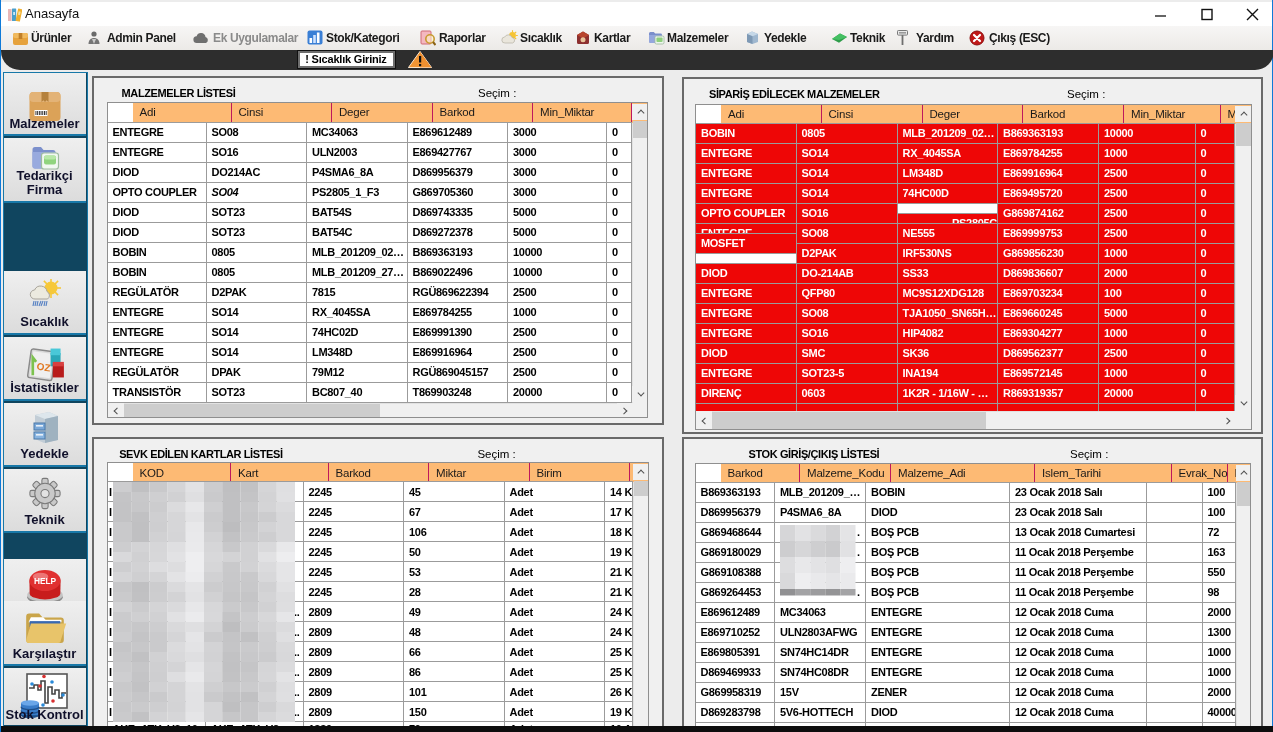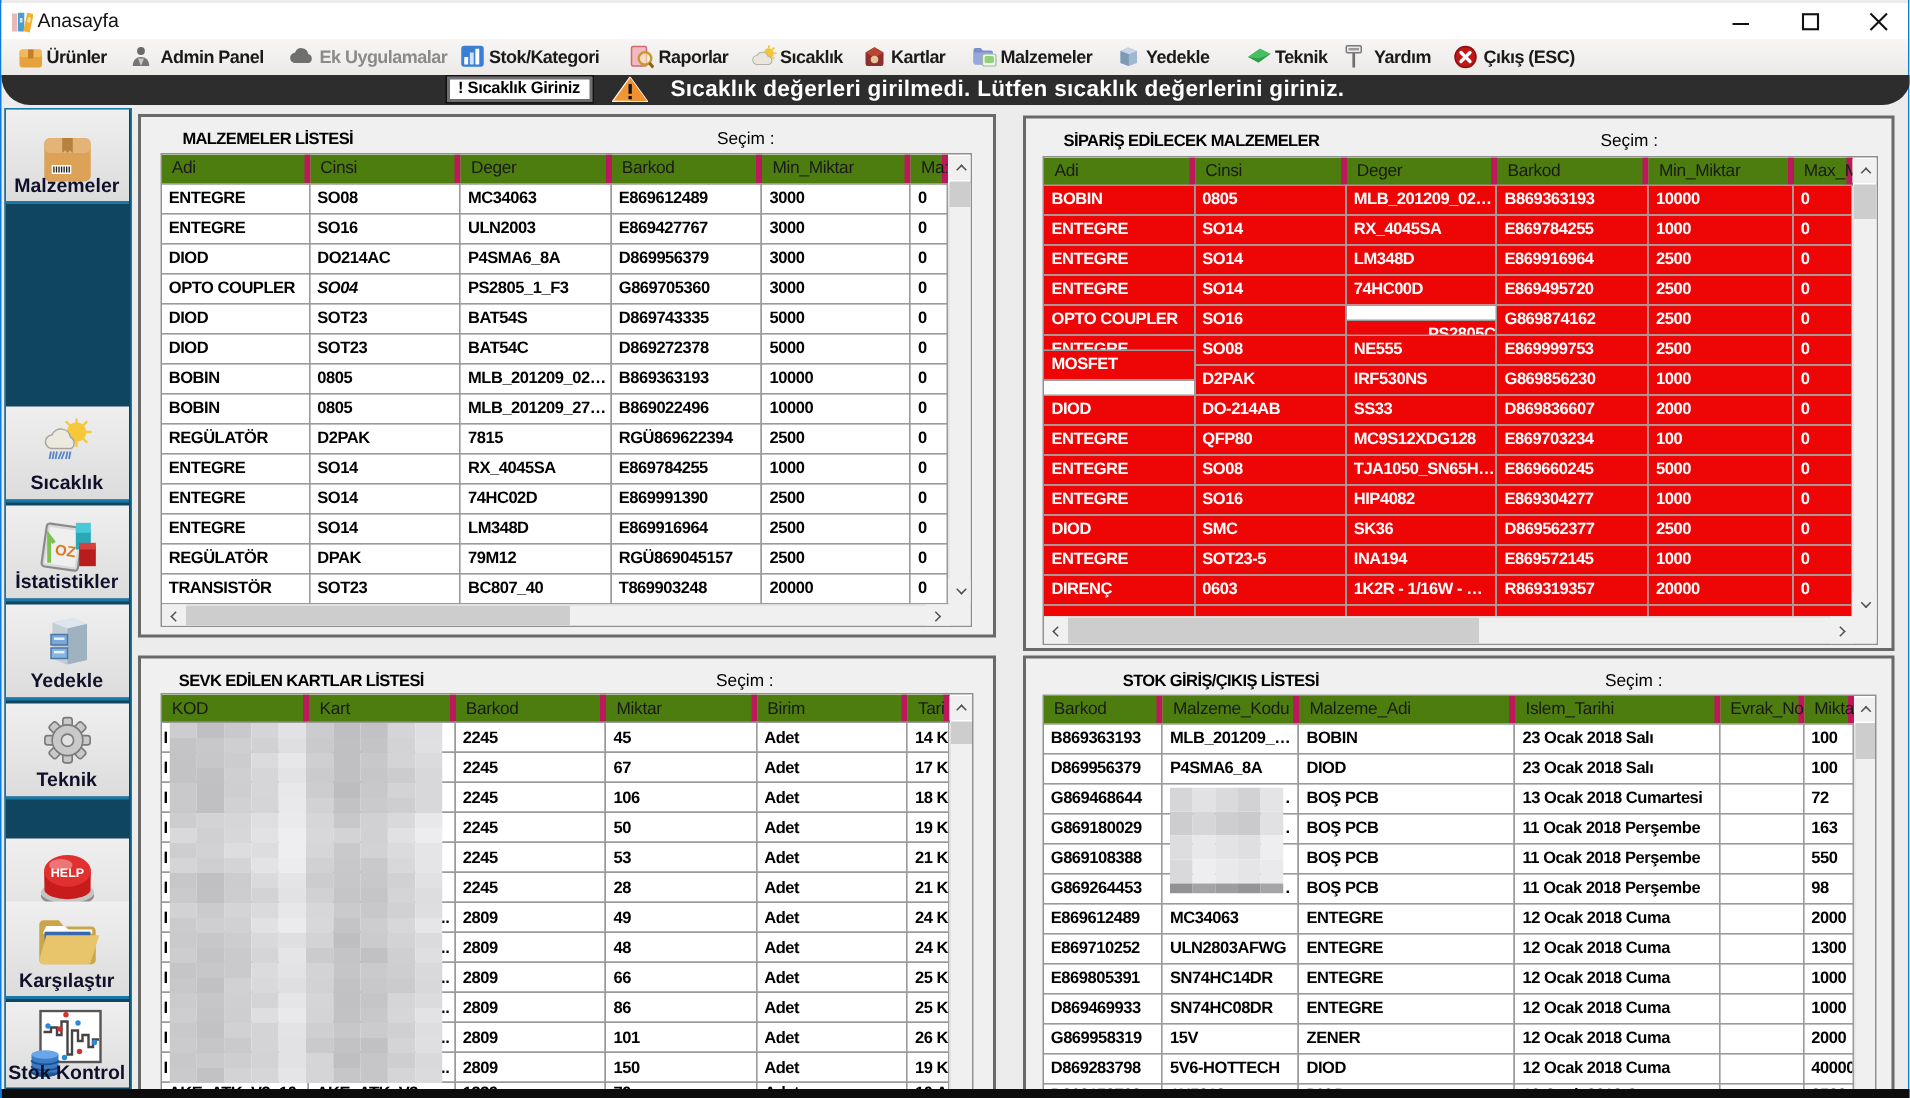--- a/index.html
+++ b/index.html
@@ -17,21 +17,21 @@
 #warnmsg { position:absolute; left:446px; top:1px; font-size:15px; font-weight:bold; color:#fff; letter-spacing:0.2px; }
 #sidebar { position:absolute; left:1.5px; top:71.5px; width:85px; height:655px; background:#10455f; border:1.5px solid #1878a8; }
 .sbtn { position:absolute; left:0; width:82px; border-bottom:2px solid #1878a8; background:linear-gradient(#efefef,#dcdcdc); }
 .sic { position:absolute; left:50%; transform:translateX(-50%); }
 .slab { position:absolute; left:0; bottom:3px; width:100%; text-align:center; font-size:13px; font-weight:bold; color:#10102a; line-height:14.5px; }
 .panel { position:absolute; background:#f0f0f0; border:2px solid #696969; }
 .ptitle { position:absolute; top:9px; font-size:11px; letter-spacing:-0.4px; font-weight:bold; color:#000; }
 .psec { position:absolute; top:9px; font-size:11.5px; color:#000; }
 .grid { position:absolute; background:#fff; border:1px solid #8f8f8f; overflow:hidden; }
 .ghead { position:absolute; background:#fff; border-bottom:1px solid #9b9b9b; }
-.ghcell { position:absolute; font-size:11.5px; letter-spacing:-0.2px; color:#1a1a1a; padding:3.5px 0 0 7px; border-right:4px solid #be185d; background:#4d7c0f; }
+.ghcell { position:absolute; font-size:11.5px; letter-spacing:-0.2px; color:#1a1a1a; padding:3.5px 0 0 7px; border-right:1px solid #be185d; background:#fdba74;margin-left:25px; }
 .gc { position:absolute; background:#fff; font-size:11px; letter-spacing:-0.3px; font-weight:bold; color:#000; padding:3.5px 0 0 5px; outline:1px solid #9b9b9b; white-space:nowrap; overflow:hidden; }
 .gcr { position:absolute; background:#ee0606; font-size:11px; letter-spacing:-0.3px; font-weight:bold; color:#fff; padding:3.5px 0 0 5px; outline:1px solid #9b9b9b; white-space:nowrap; overflow:hidden; }
 .sbtrack { position:absolute; background:#f0f0f0; border-left:1px solid #e2e2e2; }
 .sbarrow { position:absolute; background:#f0f0f0; }
 .sbarrow i { position:absolute; left:50%; top:50%; width:5px; height:5px; border-right:1.5px solid #505050; border-bottom:1.5px solid #505050; }
 .sbarrow.au i { transform:translate(-50%,-28%) rotate(225deg); }
 .sbarrow.ad i { transform:translate(-50%,-72%) rotate(45deg); }
 .sbarrow.al i { transform:translate(-28%,-50%) rotate(135deg); }
 .sbarrow.ar i { transform:translate(-72%,-50%) rotate(-45deg); }
 .sbthumb { position:absolute; background:#cdcdcd; }
@@ -144,40 +144,49 @@
     </div>
 <div id="warnbar">
   <div id="warnbtn">! Sıcaklık Giriniz</div>
   <div id="warntri"><svg width="24" height="17" viewBox="0 0 24 17">
           <path d="M12 0.5L23.5 16.5H0.5z" fill="#e87818" stroke="#fff" stroke-width="1"></path>
           <path d="M12 0.5L23.5 16.5H12z" fill="#f09030"></path>
           <path d="M12 0.5L0.5 16.5H12z" fill="#f8a848" opacity=".6"></path>
           <rect x="11" y="5" width="2.2" height="6.5" fill="#111"></rect>
           <rect x="11" y="13" width="2.2" height="2.2" fill="#111"></rect>
         </svg></div>
-  <div id="warnmsg">Sıcaklık değerleri girilmedi. Lütfen sıcaklık değerlerini giriniz.</div>
 </div>
 <div id="sidebar">
       <div class="sbtn" style="top:0.0px;height:63.5px;">
         <div class="sic" style="top:18px;"><svg width="33" height="31" viewBox="0 0 33 31">
             <rect x="1" y="1" width="31" height="29" rx="4" fill="#dba258"></rect>
             <rect x="1" y="1" width="31" height="10" rx="4" fill="#e3b377"></rect>
             <path d="M13 1h7v10l-2-1.8-1.5 1.8-1.6-1.8L13 11z" fill="#b5813c"></path>
             <rect x="6" y="19" width="13" height="6" fill="#fff"></rect>
             <g fill="#222">
               <rect x="7.0" y="20" width="0.9" height="4"></rect>
               <rect x="8.7" y="20" width="0.9" height="4"></rect>
               <rect x="10.4" y="20" width="0.9" height="4"></rect>
               <rect x="12.1" y="20" width="0.9" height="4"></rect>
               <rect x="13.8" y="20" width="0.9" height="4"></rect>
               <rect x="15.5" y="20" width="0.9" height="4"></rect>
               <rect x="17.2" y="20" width="0.9" height="4"></rect>
             </g>
           </svg></div>
         <div class="slab">Malzemeler</div>
+      </div>
+      <div class="sbtn" style="top:65.5px;height:64.5px;">
+        <div class="sic" style="top:5px;"><svg width="33" height="31" viewBox="0 0 33 31">
+            <path d="M4 6.5A2.5 2.5 0 0 1 6.5 4h6l2.5 3h9.5A2.5 2.5 0 0 1 27 9.5V23a2.5 2.5 0 0 1-2.5 2.5h-18A2.5 2.5 0 0 1 4 23z" fill="#7c90cc"></path>
+            <path d="M4 9h23v14a2.5 2.5 0 0 1-2.5 2.5h-18A2.5 2.5 0 0 1 4 23z" fill="#98aade"></path>
+            <rect x="13" y="10" width="17" height="16" rx="2.5" fill="#f2f8f2" stroke="#9fbb9f" stroke-width="1.2"></rect>
+            <rect x="15.5" y="12.5" width="12" height="9" rx="2" fill="#90d47e"></rect>
+            <rect x="15.5" y="12.5" width="12" height="4" rx="2" fill="#b8e8a8"></rect>
+          </svg></div>
+        <div class="slab">Tedarikçi<br>Firma</div>
       </div>
       <div class="sbtn" style="top:198.0px;height:64.0px;">
         <div class="sic" style="top:8px;"><svg width="36" height="34" viewBox="0 0 36 34">
             <circle cx="24" cy="9" r="6.5" fill="#f6c83a"></circle>
             <g stroke="#f6c83a" stroke-width="1.6">
               <line x1="24" y1="9" x2="34.0" y2="9.0"></line>
               <line x1="24" y1="9" x2="31.1" y2="16.1"></line>
               <line x1="24" y1="9" x2="24.0" y2="19.0"></line>
               <line x1="24" y1="9" x2="16.9" y2="16.1"></line>
               <line x1="24" y1="9" x2="14.0" y2="9.0"></line>

